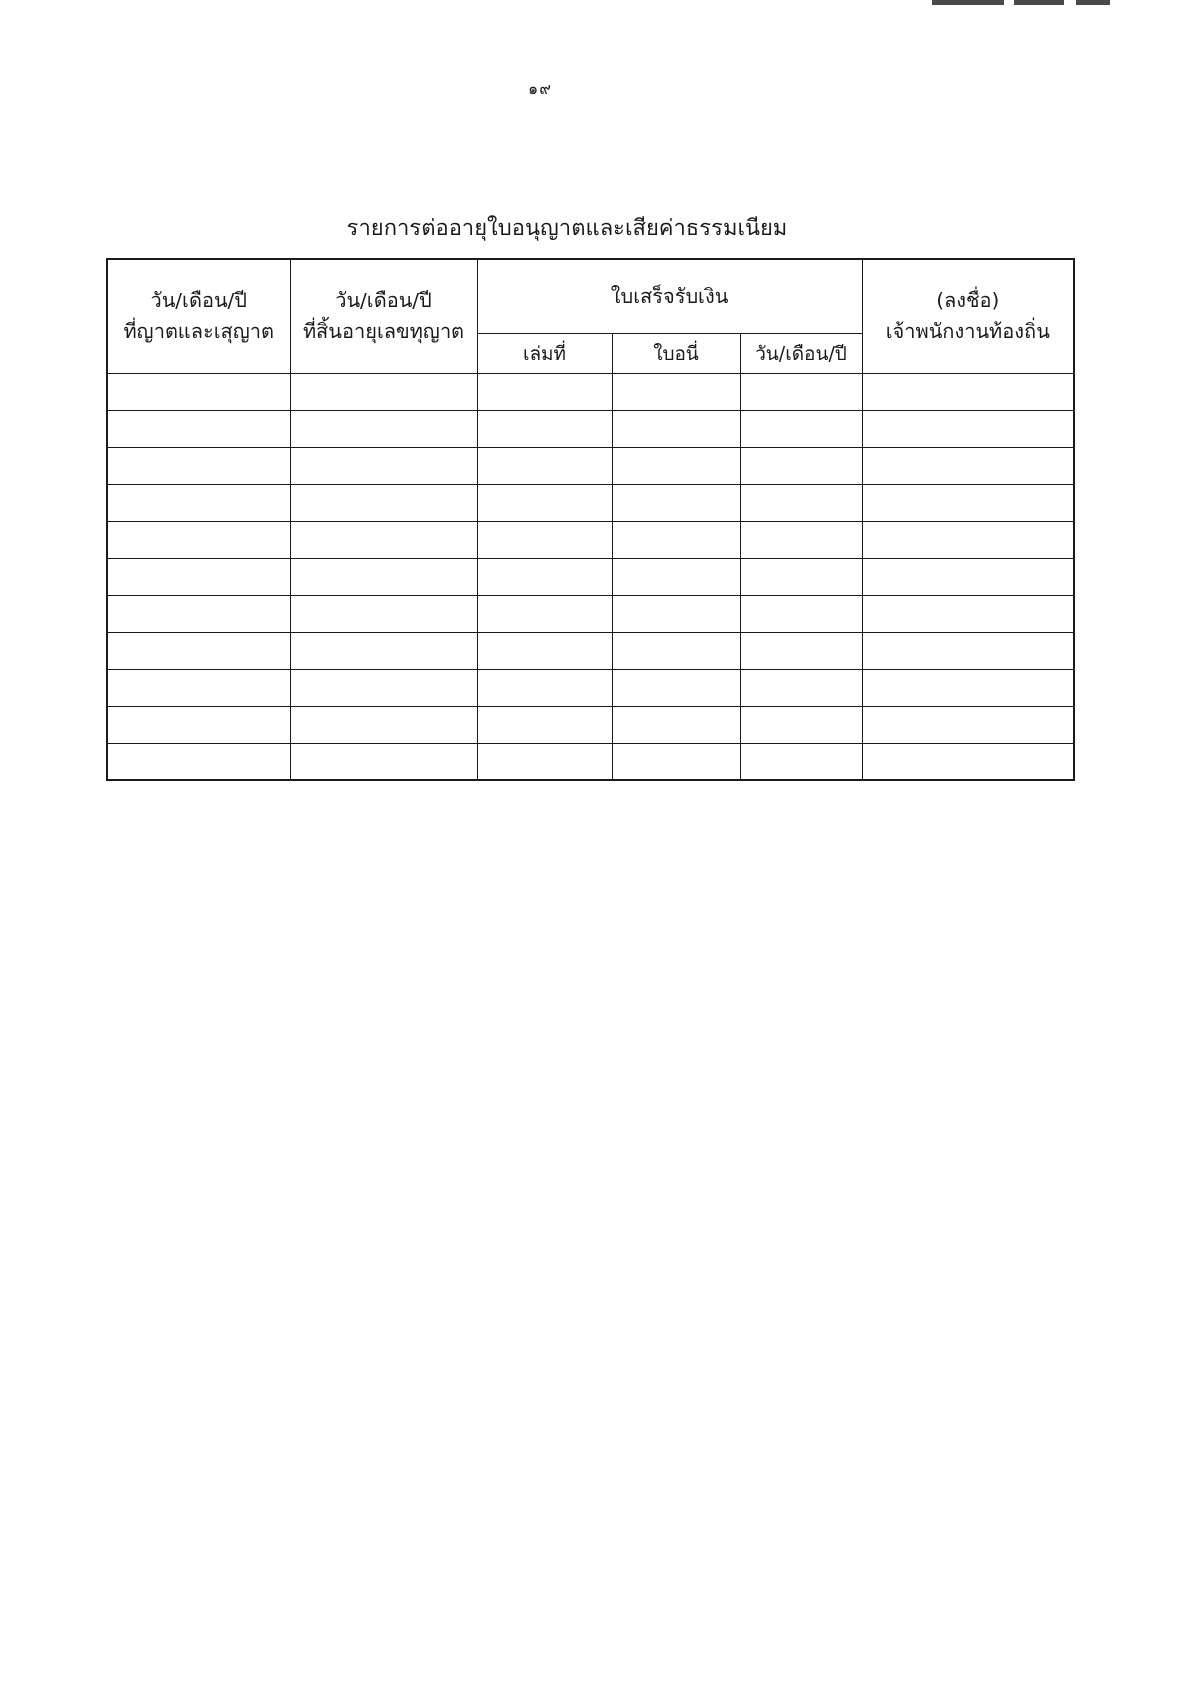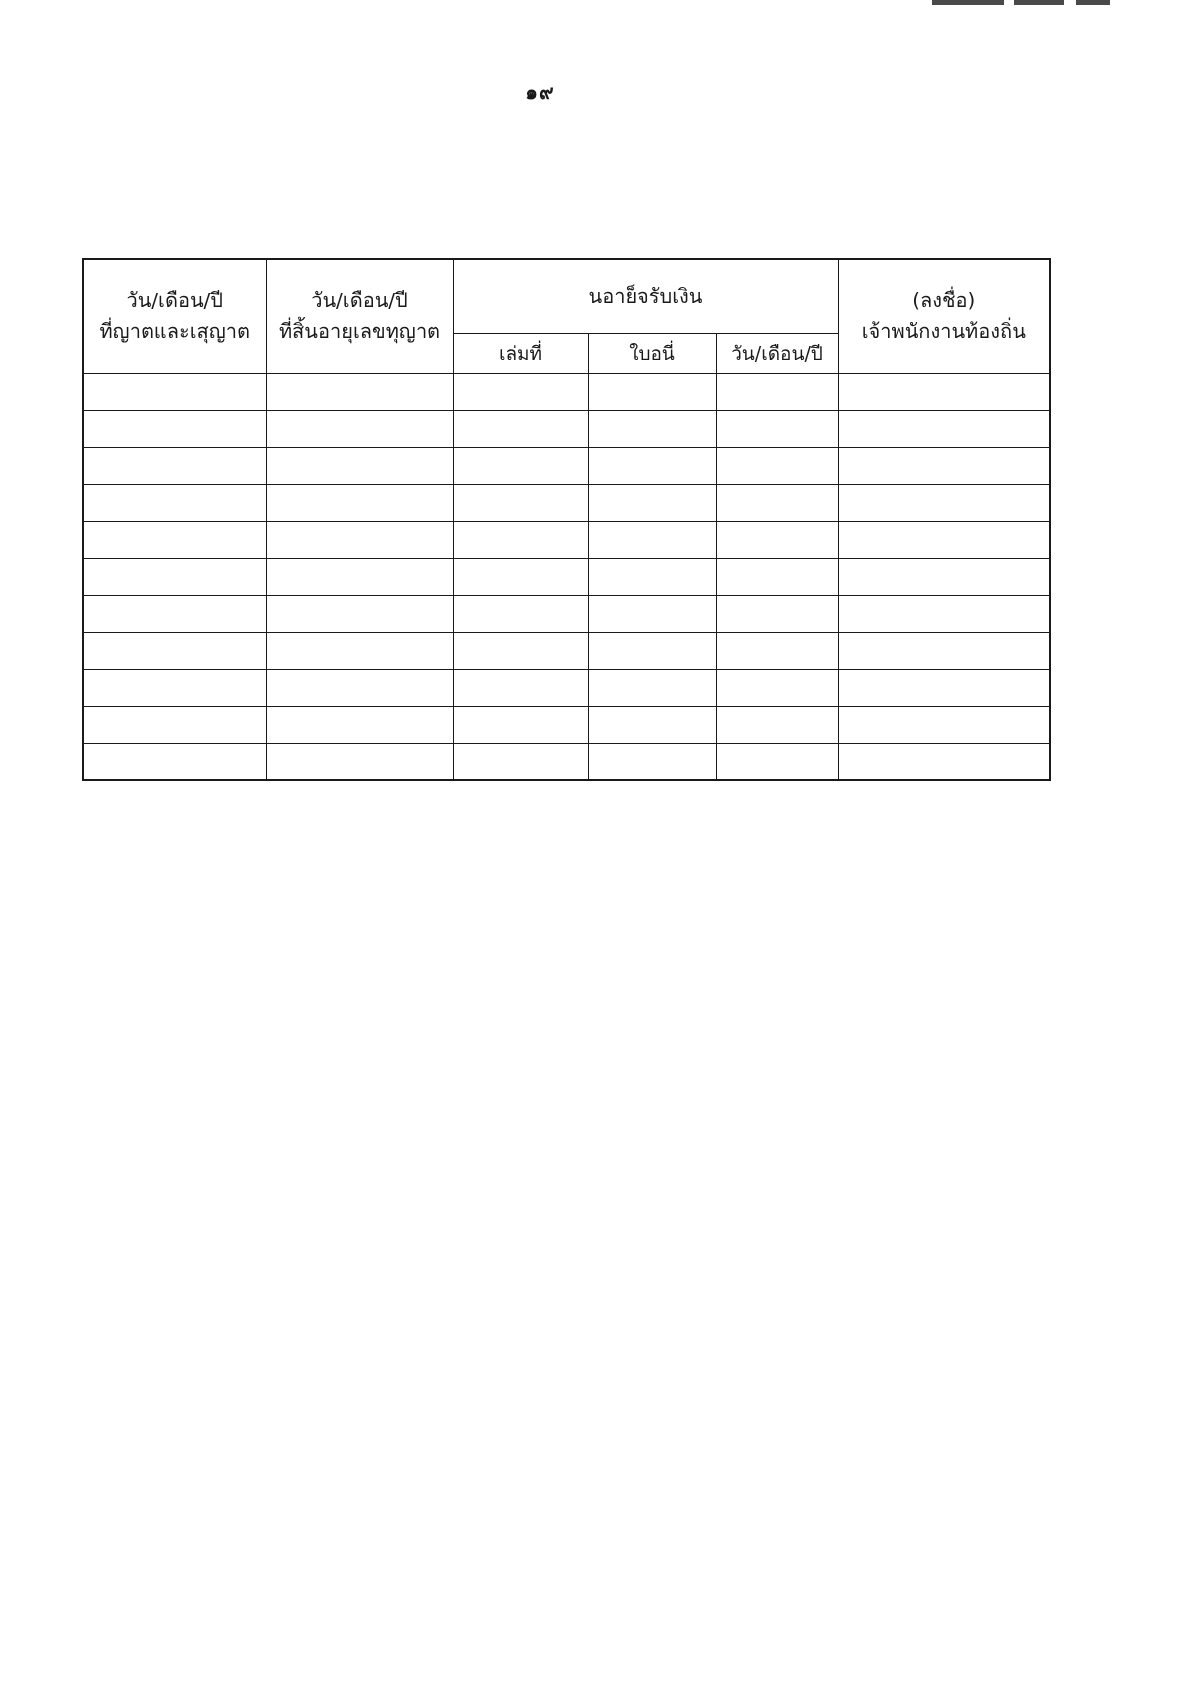--- a/index.html
+++ b/index.html
@@ -22,37 +22,36 @@
   }
   .seg1 { left: 932px;  width: 72px; }
   .seg2 { left: 1014px; width: 50px; }
   .seg3 { left: 1076px; width: 34px; }
   .page-number {
     position: absolute;
     top: 76px;
     left: 0;
     width: 1080px;
     text-align: center;
-    font-size: 20px;
+    font-size: 16px;
     letter-spacing: 1px;
-    font-weight: bold;
   }
   .doc-title {
     position: absolute;
     top: 210px;
     left: 0;
     width: 1134px;
     text-align: center;
     font-size: 22px;
     font-weight: 500;
   }
   table.renewal-table {
     position: absolute;
     top: 258px;
-    left: 82px;
+    left: 106px;
     width: 967px;
     border-collapse: collapse;
     table-layout: fixed;
   }
   table.renewal-table th,
   table.renewal-table td {
     border: 1px solid #1a1a1a;
     font-weight: normal;
     font-size: 20px;
     text-align: center;
@@ -71,41 +70,42 @@
 <body>
 
 <div class="page">
 
   <div class="scan-artifact seg1"></div>
   <div class="scan-artifact seg2"></div>
   <div class="scan-artifact seg3"></div>
 
   <div class="page-number">๑๙</div>
 
+  <div class="doc-title">รายการต่ออายุใบอนุญาตและเสียค่าธรรมเนียม</div>
 
   <table class="renewal-table">
     <colgroup>
       <col style="width:183px">
       <col style="width:187px">
       <col style="width:135px">
       <col style="width:128px">
       <col style="width:122px">
       <col style="width:212px">
     </colgroup>
     <thead>
       <tr class="group-row">
         <th rowspan="2" class="rowspan-cell">
           <span class="hdr-line">วัน/เดือน/ปี</span>
           <span class="hdr-line">ที่ญาตและเสุญาต</span>
         </th>
         <th rowspan="2" class="rowspan-cell">
           <span class="hdr-line">วัน/เดือน/ปี</span>
           <span class="hdr-line">ที่สิ้นอายุเลขทุญาต</span>
         </th>
-        <th colspan="3">นอาย็จรับเงิน</th>
+        <th colspan="3">ใบเสร็จรับเงิน</th>
         <th rowspan="2" class="rowspan-cell">
           <span class="hdr-line">(ลงชื่อ)</span>
           <span class="hdr-line">เจ้าพนักงานท้องถิ่น</span>
         </th>
       </tr>
       <tr class="sub-row">
         <th>เล่มที่</th>
         <th>ใบอนี่</th>
         <th>วัน/เดือน/ปี</th>
       </tr>

